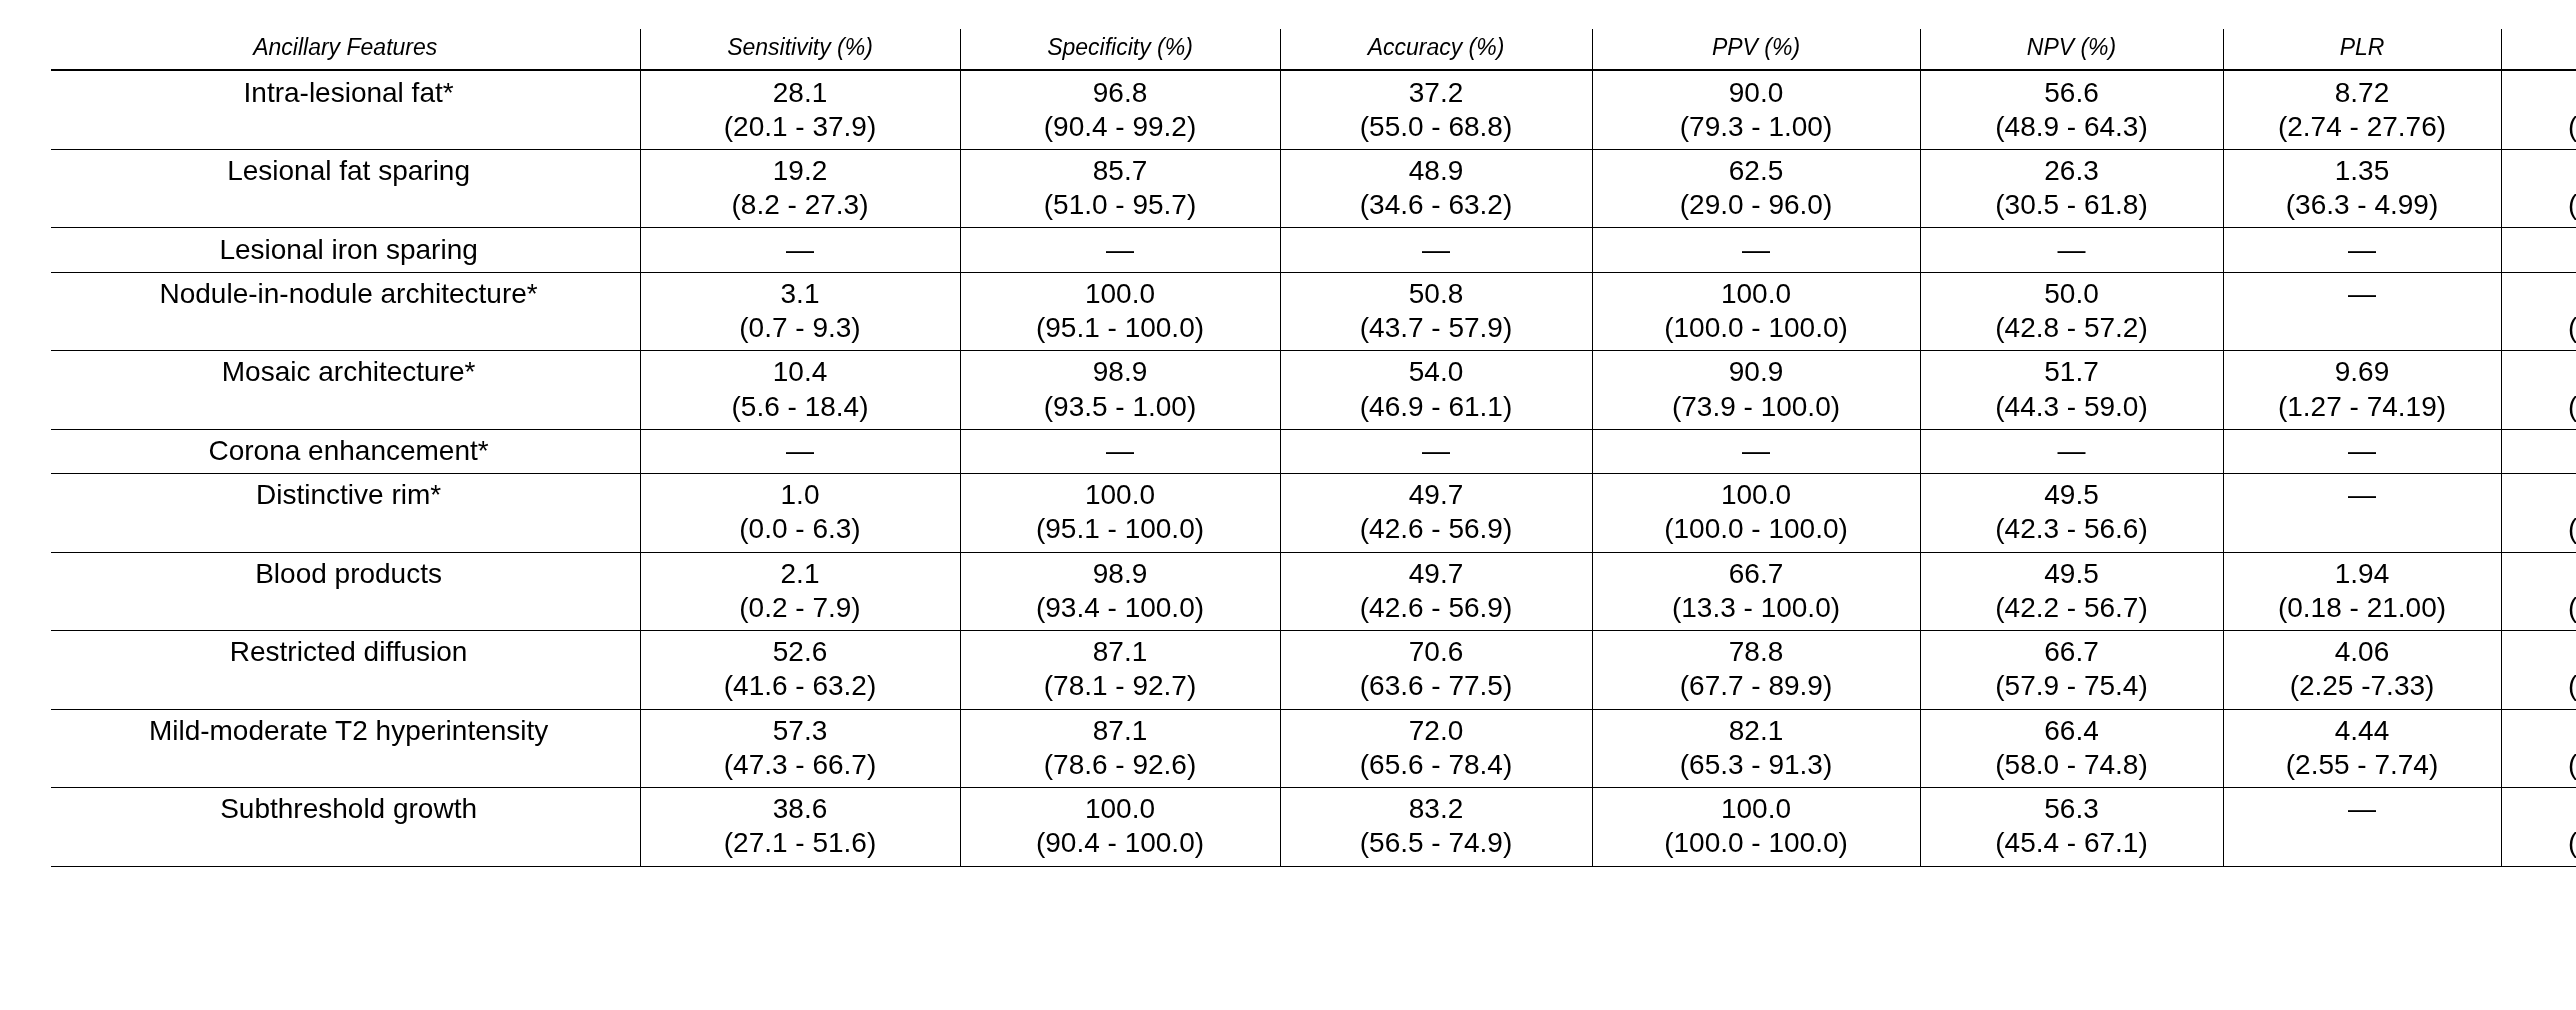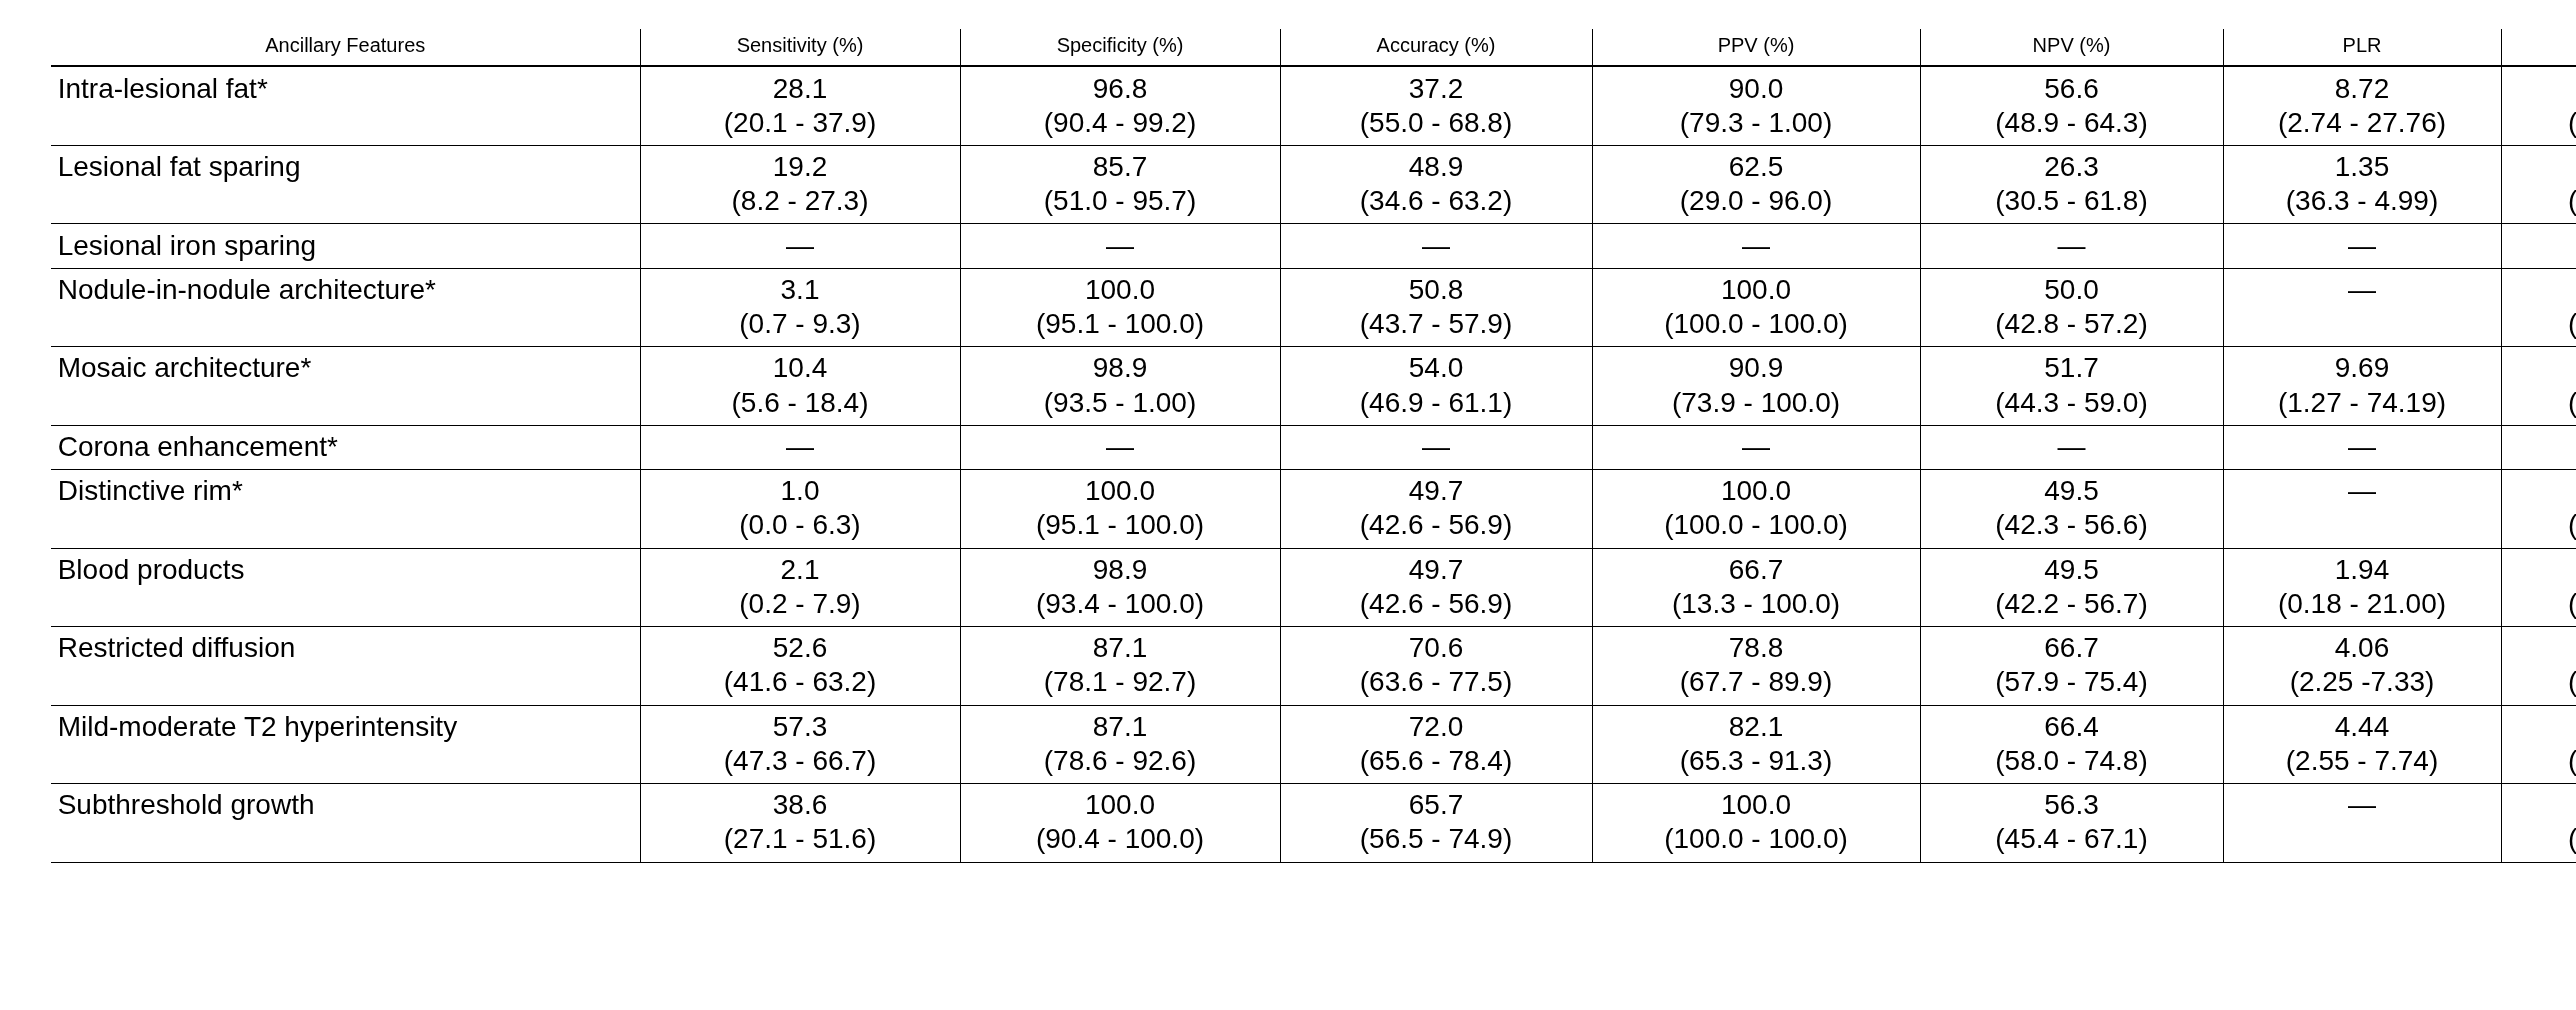--- a/index.html
+++ b/index.html
@@ -29,25 +29,26 @@
   table.stats col.c1 { width: 320px; }
   table.stats col.c2 { width: 320px; }
   table.stats col.c3 { width: 312px; }
   table.stats col.c4 { width: 328px; }
   table.stats col.c5 { width: 303px; }
   table.stats col.c6 { width: 278px; }
   table.stats col.c7 { width: 286px; }
 
   thead th {
     font-weight: normal;
-    font-size: 20px;
+    font-size: 23px;
     padding: 5px 3.4px 8.4px 3.4px;
     text-align: center;
     border-bottom: 2.1px solid #000;
     vertical-align: bottom;
+    font-style: italic;
   }
   thead th.feature-head {
     text-align: center;
   }
   thead th.vline {
     border-left: 1.3px solid #000;
   }
 
   tbody td {
     font-size: 28px;
@@ -55,21 +56,21 @@
     vertical-align: top;
     padding: 0;
     line-height: 1.22;
   }
   tbody tr.data-row > td {
     border-bottom: 1.2px solid #000;
     padding-top: 4.2px;
     padding-bottom: 5px;
   }
   tbody td.feature-cell {
-    text-align: left;
+    text-align: center;
     padding-left: 6.7px;
     white-space: nowrap;
   }
   tbody td.vline {
     border-left: 1.3px solid #000;
   }
   .val {
     display: block;
   }
   .ci {
@@ -418,21 +419,21 @@
           <td class="feature-cell">Subthreshold growth</td>
           <td class="vline">
             <span class="val">38.6</span>
             <span class="ci">(27.1 - 51.6)</span>
           </td>
           <td class="vline">
             <span class="val">100.0</span>
             <span class="ci">(90.4 - 100.0)</span>
           </td>
           <td class="vline">
-            <span class="val">65.7</span>
+            <span class="val">83.2</span>
             <span class="ci">(56.5 - 74.9)</span>
           </td>
           <td class="vline">
             <span class="val">100.0</span>
             <span class="ci">(100.0 - 100.0)</span>
           </td>
           <td class="vline">
             <span class="val">56.3</span>
             <span class="ci">(45.4 - 67.1)</span>
           </td>

